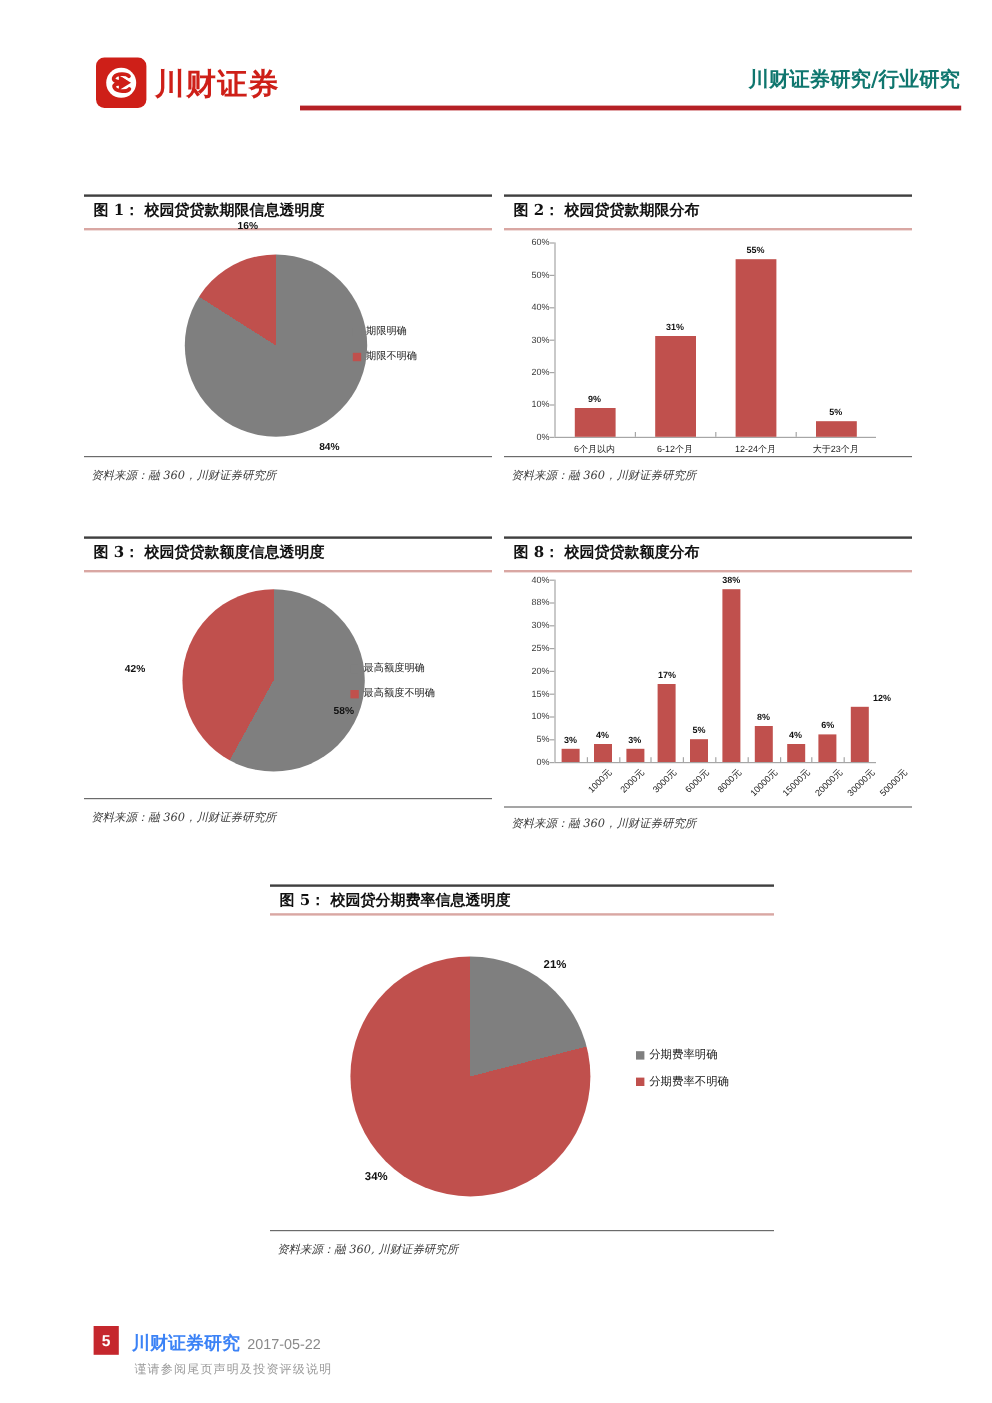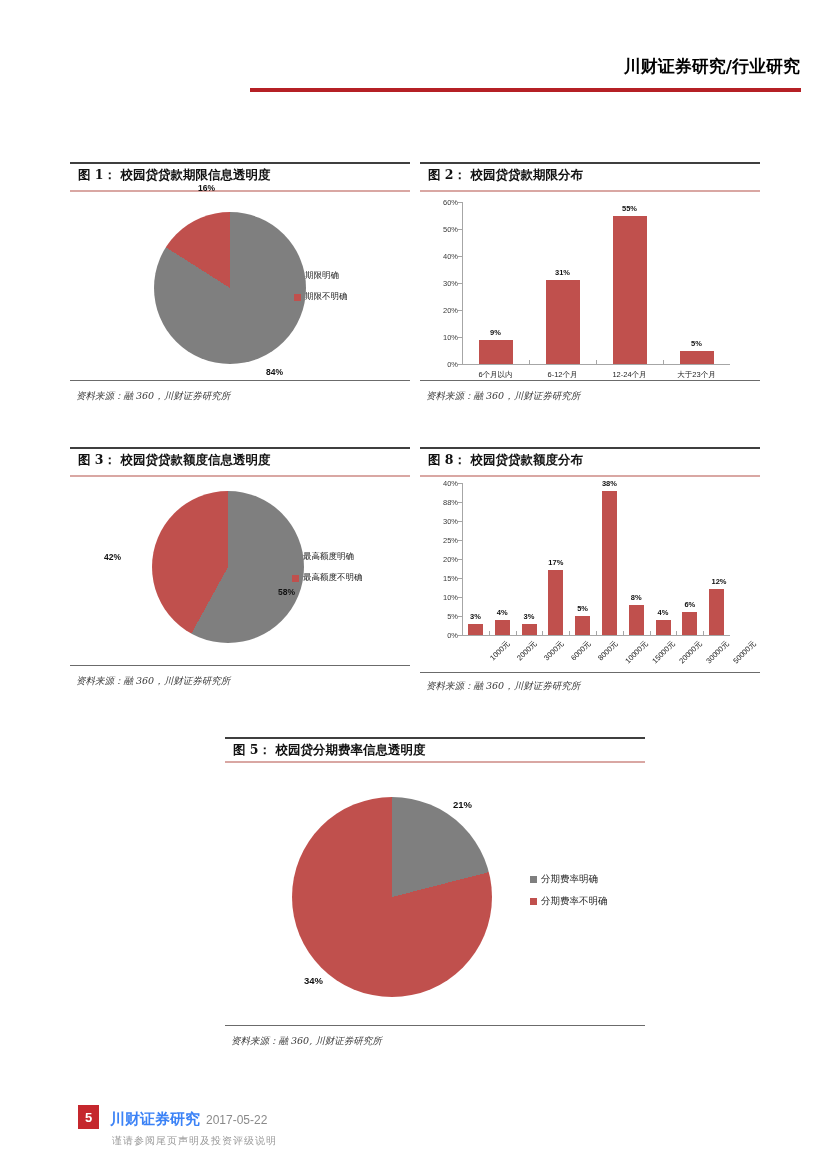--- a/index.html
+++ b/index.html
@@ -13,21 +13,21 @@
   .page{position:relative;width:827px;height:1169px;}
 
   
   .header{position:absolute;left:0;top:0;width:827px;height:108px;}
   .logo-wrap{position:absolute;left:80px;top:48px;display:flex;align-items:center;}
   .logo-mark{width:42px;height:42px;background:#CE1F18;border-radius:7px;
              display:flex;align-items:center;justify-content:center;}
   .logo-text{margin-left:7px;font-family:"DejaVu Sans",sans-serif;font-weight:bold;
              font-size:25px;color:#CE1F18;letter-spacing:1px;white-space:nowrap;}
   .header-right{position:absolute;right:27px;top:55px;font-family:"DejaVu Serif",serif;
-                font-weight:bold;font-size:17px;color:#000000;white-space:nowrap;}
+                font-weight:bold;font-size:17px;color:#0f766e;white-space:nowrap;}
   .header-rule{position:absolute;left:250px;top:88px;width:551px;height:4px;background:#B52025;}
 
   
   .box{position:absolute;background:#fff;}
   .box-top{position:absolute;left:0;top:0;width:100%;height:2px;background:#3f3f3f;}
   .box-title{position:absolute;left:8px;top:5px;font-family:"DejaVu Serif",serif;
              font-weight:bold;font-size:12.5px;color:#111;white-space:nowrap;}
   .box-titlerule{position:absolute;left:0;width:100%;height:2px;background:#D9A7A3;}
   .box-botrule{position:absolute;left:0;width:100%;height:1px;background:#6b6b6b;}
   .box-src{position:absolute;left:6px;font-family:"DejaVu Serif",serif;font-style:italic;
@@ -62,20 +62,32 @@
   .foot-date{margin-left:6px;font-size:12px;color:#8a8a8a;}
   .foot-sub{position:absolute;left:112px;top:1134px;font-family:"DejaVu Serif",serif;
             font-size:10px;color:#9a9a9a;letter-spacing:1px;}
 </style>
 </head>
 <body>
 
 <div class="page">
 
   <div class="header">
+    <div class="logo-wrap">
+      <div class="logo-mark">
+        <svg width="30" height="30" viewBox="0 0 30 30" aria-hidden="true">
+          <circle cx="15" cy="15" r="12.5" fill="#ffffff"></circle>
+          <path d="M21.5 9.5 C19.5 7.2 11.5 7.0 9.2 10.2 C7.4 12.8 10.5 14.2 14.6 14.4
+                   L14.6 11.6 L20.2 15.0 L14.6 18.4 L14.6 15.6
+                   C10.6 15.6 8.0 16.8 9.6 19.4 C11.8 22.8 20.0 22.6 21.8 20.2" fill="none" stroke="#CE1F18" stroke-width="3.1" stroke-linecap="round"></path>
+          <path d="M15.2 10.0 L21.0 13.9 L15.2 17.8 Z" fill="#CE1F18"></path>
+        </svg>
+      </div>
+      <div class="logo-text">川财证券</div>
+    </div>
     <div class="header-right">川财证券研究/行业研究</div>
     <div class="header-rule"></div>
   </div>
 
   <div class="box" style="left:70px;top:162px;width:340px;height:250px;">
     <div class="box-top"></div>
     <div class="box-title">图 1： 校园贷贷款期限信息透明度</div>
     <div class="box-titlerule" style="top:28px;"></div>
 
     <div class="pie" style="left:84px;top:50px;width:152px;height:152px;
@@ -213,21 +225,21 @@
           <div class="bc-vlab" style="left: 120.6px; top: 121px;">5%</div>
           <div class="bc-bar" style="left: 139.9px; width: 15px; height: 144.4px; top: 7.6px; background: rgb(192, 80, 77);"></div>
           <div class="bc-vlab" style="left: 147.4px; top: -4.4px;">38%</div>
           <div class="bc-bar" style="left: 166.7px; width: 15px; height: 30.4px; top: 121.6px; background: rgb(192, 80, 77);"></div>
           <div class="bc-vlab" style="left: 174.2px; top: 109.6px;">8%</div>
           <div class="bc-bar" style="left: 193.5px; width: 15px; height: 15.2px; top: 136.8px; background: rgb(192, 80, 77);"></div>
           <div class="bc-vlab" style="left: 201px; top: 124.8px;">4%</div>
           <div class="bc-bar" style="left: 220.3px; width: 15px; height: 22.8px; top: 129.2px; background: rgb(192, 80, 77);"></div>
           <div class="bc-vlab" style="left: 227.8px; top: 117.2px;">6%</div>
           <div class="bc-bar" style="left: 247.1px; width: 15px; height: 45.6px; top: 106.4px; background: rgb(192, 80, 77);"></div>
-          <div class="bc-vlab" style="left: 257px; top: 94.4px;">12%</div>
+          <div class="bc-vlab" style="left: 273px; top: 94.4px;">12%</div>
         </div>
       <div id="bc4-xlabels">
           <div class="bc-xlab rot" style="left: 19.4px; top: 156px;">1000元</div>
           <div class="bc-sep" style="left: 26.8px; top: 148px; height: 4px;"></div>
           <div class="bc-xlab rot" style="left: 46.2px; top: 156px;">2000元</div>
           <div class="bc-sep" style="left: 53.6px; top: 148px; height: 4px;"></div>
           <div class="bc-xlab rot" style="left: 73px; top: 156px;">3000元</div>
           <div class="bc-sep" style="left: 80.4px; top: 148px; height: 4px;"></div>
           <div class="bc-xlab rot" style="left: 99.8px; top: 156px;">6000元</div>
           <div class="bc-sep" style="left: 107.2px; top: 148px; height: 4px;"></div>

